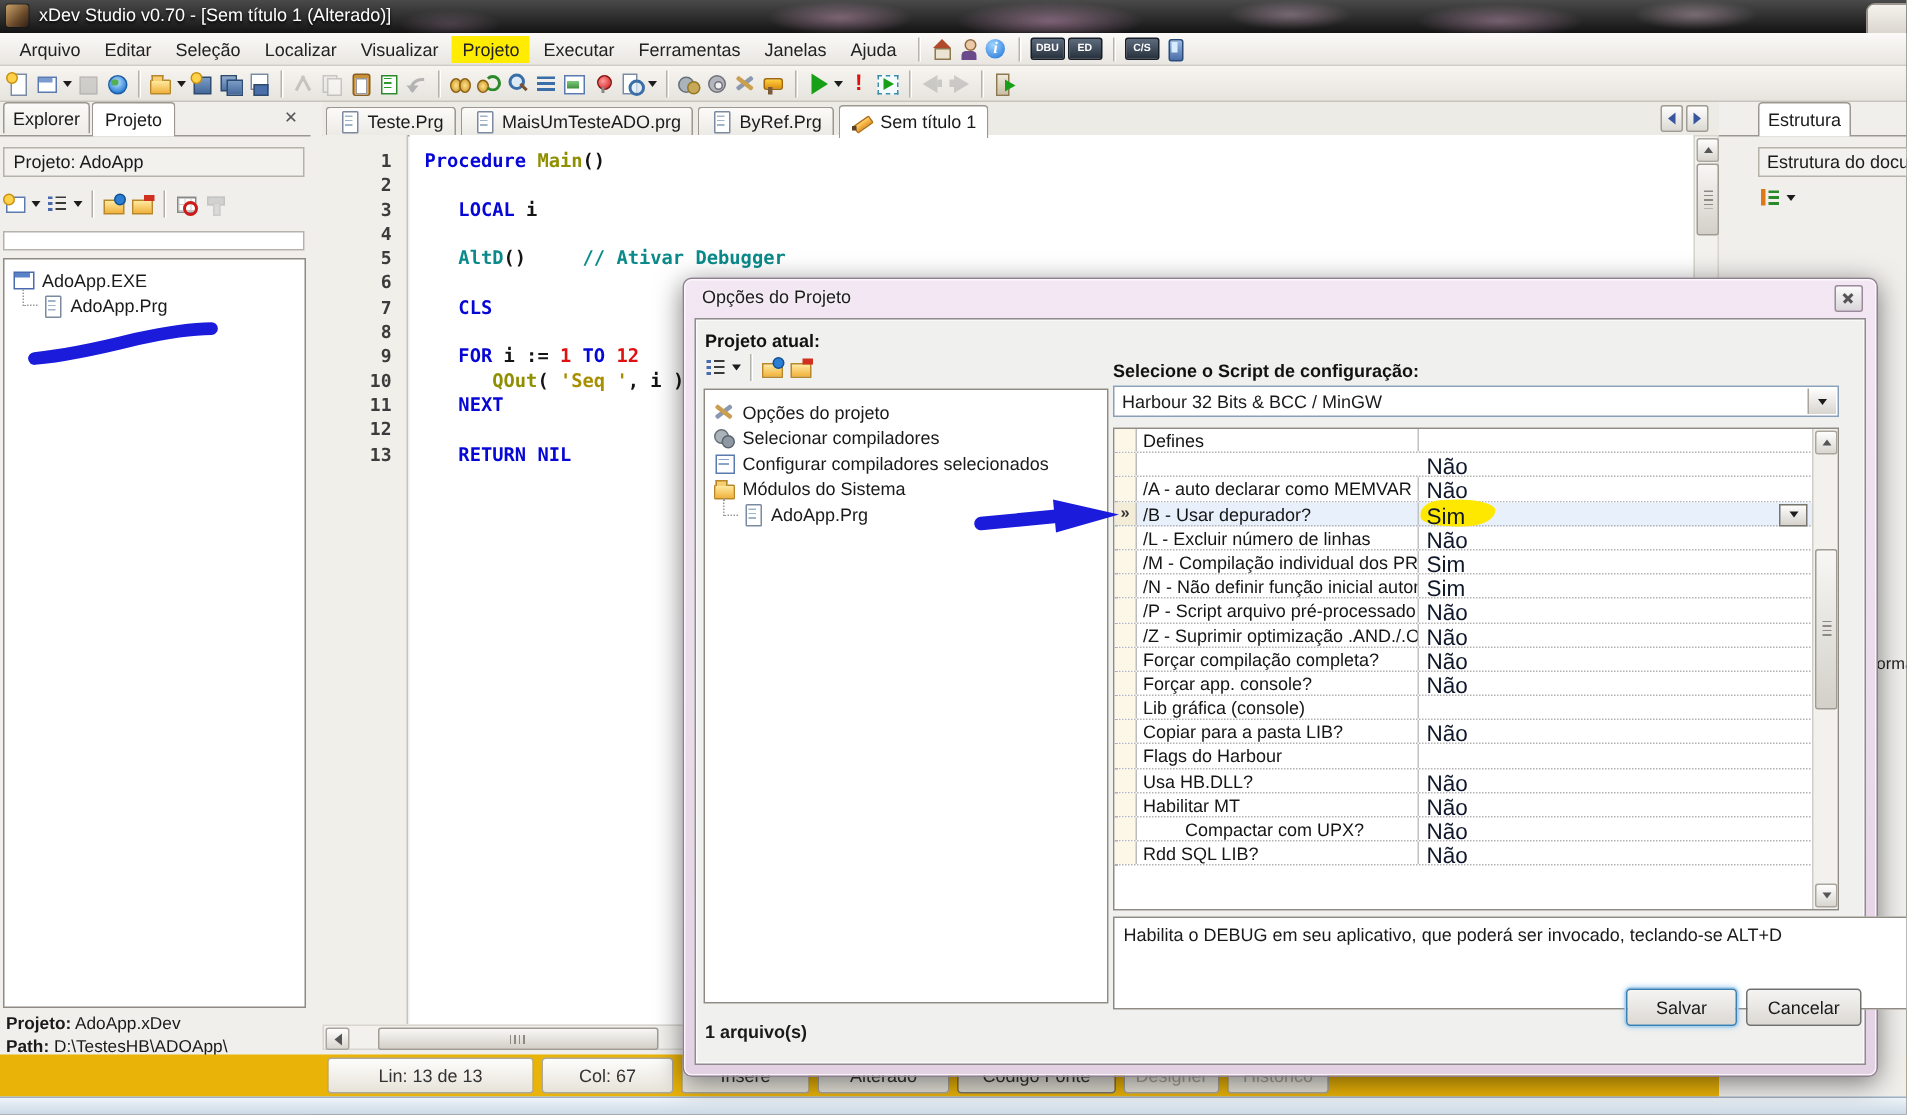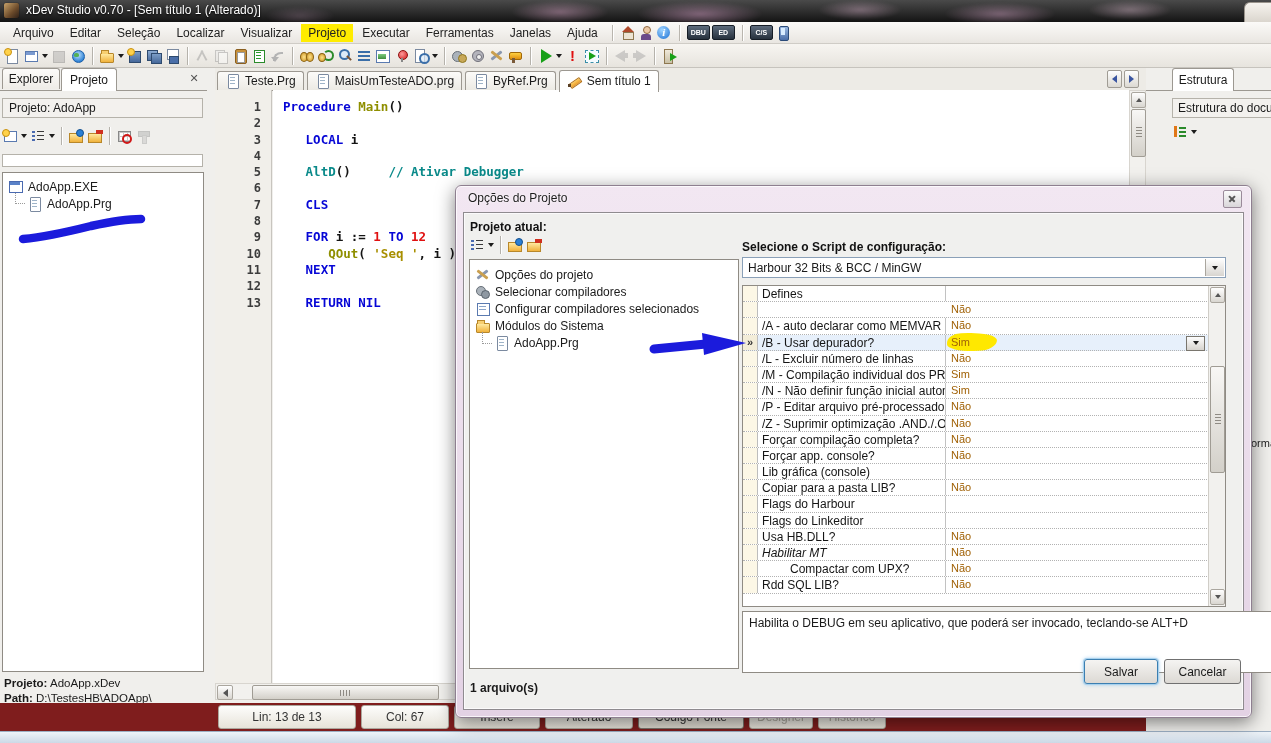--- a/index.html
+++ b/index.html
@@ -214,21 +214,21 @@
   .vscroll{position:absolute;left:914px;top:22px;width:17px;height:593px;background:#f2f1ee;border:1px solid #d8d5cf;box-sizing:border-box;}
   .hscroll{position:absolute;left:0;top:615px;width:914px;height:17px;background:#f2f1ee;border:1px solid #d8d5cf;box-sizing:border-box;}
   .sbtn{position:absolute;background:linear-gradient(#fefefe,#d9d6d0);border:1px solid #aaa69e;
     border-radius:2px;display:flex;align-items:center;justify-content:center;}
   .sthumb{position:absolute;background:linear-gradient(#f8f7f5,#d3d0c9);border:1px solid #a09c94;border-radius:2px;}
   .grip{position:absolute;left:50%;top:50%;transform:translate(-50%,-50%);width:12px;height:6px;
     background:repeating-linear-gradient(90deg,#8f8b84 0 1px,transparent 1px 3px);}
   .gripv{width:6px;height:12px;background:repeating-linear-gradient(#8f8b84 0 1px,transparent 1px 3px);}
 
   
-  .statusrow{position:absolute;left:0;top:703px;width:1271px;height:28px;background:#7f1d1d;}
+  .statusrow{position:absolute;left:0;top:703px;width:1271px;height:28px;background:#eab308;}
   .seg{position:absolute;top:2px;height:24px;border:1px solid #aca89e;border-radius:3px;
     background:linear-gradient(#fdfdfc,#e7e3d9);display:flex;align-items:center;justify-content:center;
     font-size:12px;color:#333;box-sizing:border-box;}
   .seg.boxed{border:1px solid #7a766e;background:linear-gradient(#f4f2ee,#dedacf);}
   .seg.dim{color:#aba79d;}
 
   
   .rpanel{position:absolute;left:1146px;top:68px;width:125px;height:675px;background:#f0efec;}
   .rheader{position:absolute;left:26px;top:30px;width:110px;height:20px;background:#f3f1ee;
     border:1px solid #b5b2aa;display:flex;align-items:center;padding-left:5px;box-sizing:border-box;white-space:nowrap;overflow:hidden;}
@@ -258,21 +258,21 @@
   .grid{position:absolute;left:278px;top:72px;width:484px;height:322px;background:#fff;
     border:1px solid #8f8b84;box-sizing:border-box;overflow:hidden;}
   .grid-rows{position:absolute;left:0;top:0;width:466px;}
   .grid-row{position:relative;height:16.2px;display:flex;border-bottom:1px dotted #b2b2b2;box-sizing:border-box;}
   .grid-row.sel{background:#e7f0fb;}
   .grid-row .marker{width:14px;background:#fcf7e6;border-right:1px solid #bdbdbd;color:#333;
     font-weight:bold;font-size:11px;text-align:center;line-height:15px;flex:0 0 auto;}
   .grid-row.sel .marker{background:#f3edd8;}
   .grid-row .name{width:188px;padding:1px 3px 0 4px;font-size:12px;color:#151515;flex:0 0 auto;
     border-right:1px solid #c2c2c2;white-space:nowrap;overflow:hidden;box-sizing:border-box;}
-  .grid-row .value{position:relative;flex:1;padding:1px 0 0 5px;font-size:11px;color:#a16207;white-space:nowrap;}
+  .grid-row .value{position:relative;flex:1;padding:1px 0 0 5px;font-size:15px;color:#0f172a;white-space:nowrap;}
   .grid-row .vtext{position:relative;z-index:2;}
   .sim-hl{position:absolute;left:1px;top:-2px;width:50px;height:18px;background:#ffe800;z-index:1;
     transform:rotate(-1.5deg);border-radius:30% 60% 40% 55% / 55% 45% 60% 40%;}
   .cell-dd{position:absolute;right:4px;top:1px;width:17px;height:13px;
     background:linear-gradient(#fdfdfd,#d6d3ce);border:1px solid #7a766e;
     display:flex;align-items:center;justify-content:center;z-index:3;}
   .gscroll{position:absolute;right:0;top:0;width:16px;height:320px;background:#f2f1ee;border-left:1px solid #d0cdc7;}
   .desc{position:absolute;left:278px;top:398px;width:562px;height:62px;background:#fff;border:1px solid #8f8b84;
     box-sizing:border-box;font-size:12px;padding:4px 22px 0 6px;color:#1a1a1a;}
   .descsb{position:absolute;right:1px;top:1px;width:15px;height:54px;background:#f4f3f0;}
@@ -578,21 +578,21 @@
               <span class="cell name" style="display: block;">/M - Compilação individual dos PRGs</span>
               <span class="cell value" style="display: block; flex: 1 1 0%;"><span class="vtext">Sim</span></span>
             </div>
             <div class="grid-row">
               <span class="cell marker" style="display: block;"></span>
               <span class="cell name" style="display: block;">/N - Não definir função inicial autom.</span>
               <span class="cell value" style="display: block; flex: 1 1 0%;"><span class="vtext">Sim</span></span>
             </div>
             <div class="grid-row">
               <span class="cell marker" style="display: block;"></span>
-              <span class="cell name" style="display: block;">/P - Editar arquivo pré-processado</span>
+              <span class="cell name" style="display: block;">/P - Script arquivo pré-processado</span>
               <span class="cell value" style="display: block; flex: 1 1 0%;"><span class="vtext">Não</span></span>
             </div>
             <div class="grid-row">
               <span class="cell marker" style="display: block;"></span>
               <span class="cell name" style="display: block;">/Z - Suprimir optimização .AND./.OR.</span>
               <span class="cell value" style="display: block; flex: 1 1 0%;"><span class="vtext">Não</span></span>
             </div>
             <div class="grid-row">
               <span class="cell marker" style="display: block;"></span>
               <span class="cell name" style="display: block;">Forçar compilação completa?</span>
@@ -613,31 +613,26 @@
               <span class="cell name" style="display: block;">Copiar para a pasta LIB?</span>
               <span class="cell value" style="display: block; flex: 1 1 0%;"><span class="vtext">Não</span></span>
             </div>
             <div class="grid-row">
               <span class="cell marker" style="display: block;"></span>
               <span class="cell name" style="display: block;">Flags do Harbour</span>
               <span class="cell value" style="display: block; flex: 1 1 0%;"><span class="vtext"></span></span>
             </div>
             <div class="grid-row">
               <span class="cell marker" style="display: block;"></span>
-              <span class="cell name" style="display: block;">Flags do Linkeditor</span>
-              <span class="cell value" style="display: block; flex: 1 1 0%;"><span class="vtext"></span></span>
-            </div>
-            <div class="grid-row">
-              <span class="cell marker" style="display: block;"></span>
               <span class="cell name" style="display: block;">Usa HB.DLL?</span>
               <span class="cell value" style="display: block; flex: 1 1 0%;"><span class="vtext">Não</span></span>
             </div>
             <div class="grid-row">
               <span class="cell marker" style="display: block;"></span>
-              <span class="cell name" style="display: block; font-style: italic;">Habilitar MT</span>
+              <span class="cell name" style="display: block;">Habilitar MT</span>
               <span class="cell value" style="display: block; flex: 1 1 0%;"><span class="vtext">Não</span></span>
             </div>
             <div class="grid-row">
               <span class="cell marker" style="display: block;"></span>
               <span class="cell name" style="display: block; padding-left: 32px;">Compactar com UPX?</span>
               <span class="cell value" style="display: block; flex: 1 1 0%;"><span class="vtext">Não</span></span>
             </div>
             <div class="grid-row">
               <span class="cell marker" style="display: block;"></span>
               <span class="cell name" style="display: block;">Rdd SQL LIB?</span>

